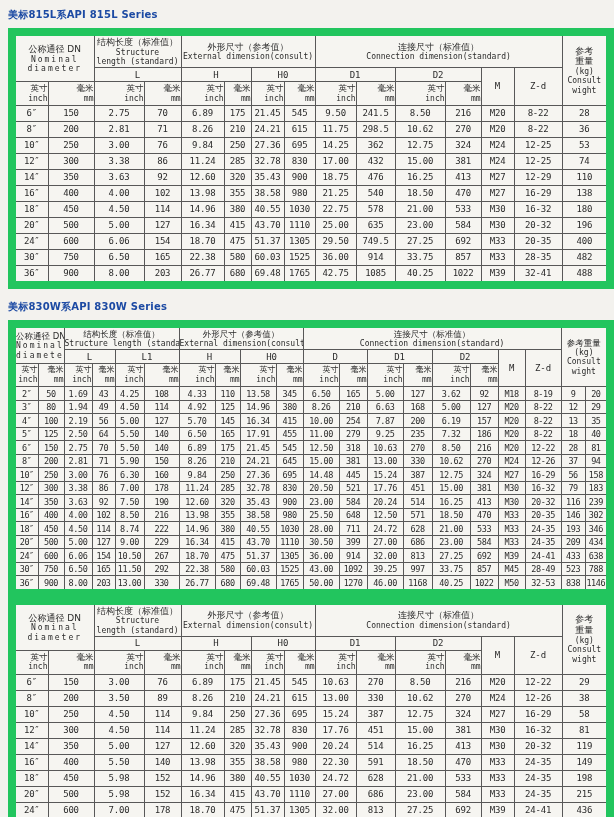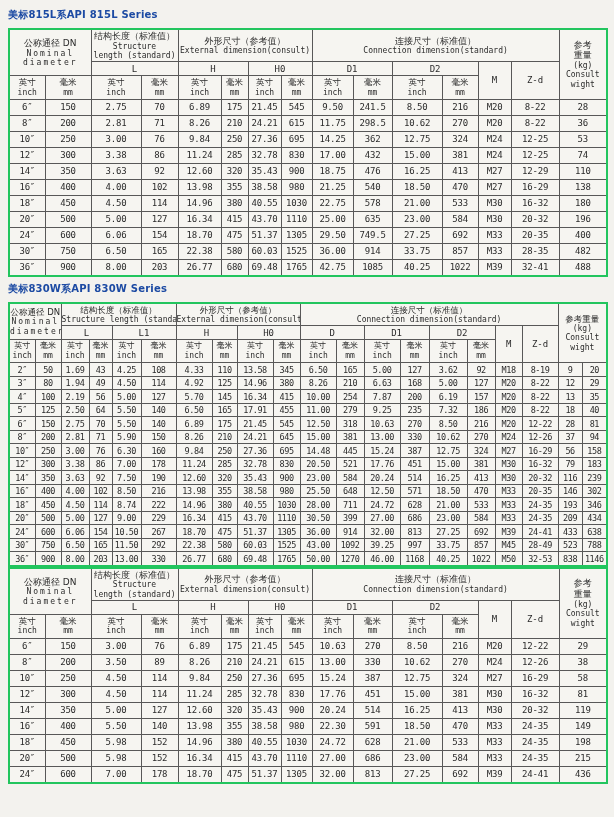--- a/index.html
+++ b/index.html
@@ -13,28 +13,28 @@
   .page { padding: 4px 8px 0 8px; }
 
   h1.sec-title {
     margin: 4px 0 6px 0;
     font-size: 10px;
     font-weight: bold;
     color: #1c4aa3;
     font-family: "DejaVu Sans", sans-serif;
     letter-spacing: 0.2px;
   }
-  h1.sec-title.later { margin-top: 5px; }
+  h1.sec-title.later { margin-top: 11px; }
 
   table.spec {
     width: 598px;
     border-collapse: collapse;
     table-layout: fixed;
     background: #f6f5f1;
-    border: 2px solid #22c55e;
+    border: 8px solid #22c55e;
   }
   .spec th, .spec td {
     border: 1px solid #585858;
     text-align: center;
     vertical-align: middle;
     padding: 1px 0;
     overflow: hidden;
     white-space: nowrap;
     font-weight: normal;
   }
@@ -45,21 +45,21 @@
     font-size: 8px;
     font-family: "DejaVu Sans Mono", monospace;
     letter-spacing: 0;
   }
   .spread { letter-spacing: 2px; }
   .sub-letter {
     font-family: "DejaVu Sans Mono", monospace;
     font-size: 9px;
     height: 11px;
   }
-  th.unit { padding: 1px 0 2px 0; }
+  th.unit { padding: 1px 0 2px 0; text-align: right; }
   th.unit .cnl { font-size: 8.5px; }
 
   
   .spec tbody td {
     font-family: "DejaVu Sans Mono", monospace;
     font-size: 9px;
     letter-spacing: -0.2px;
   }
   table.t13 tbody td { height: 13px; }
   table.t20 tbody td { height: 10.5px; font-size: 8.5px; letter-spacing: -0.4px; }

